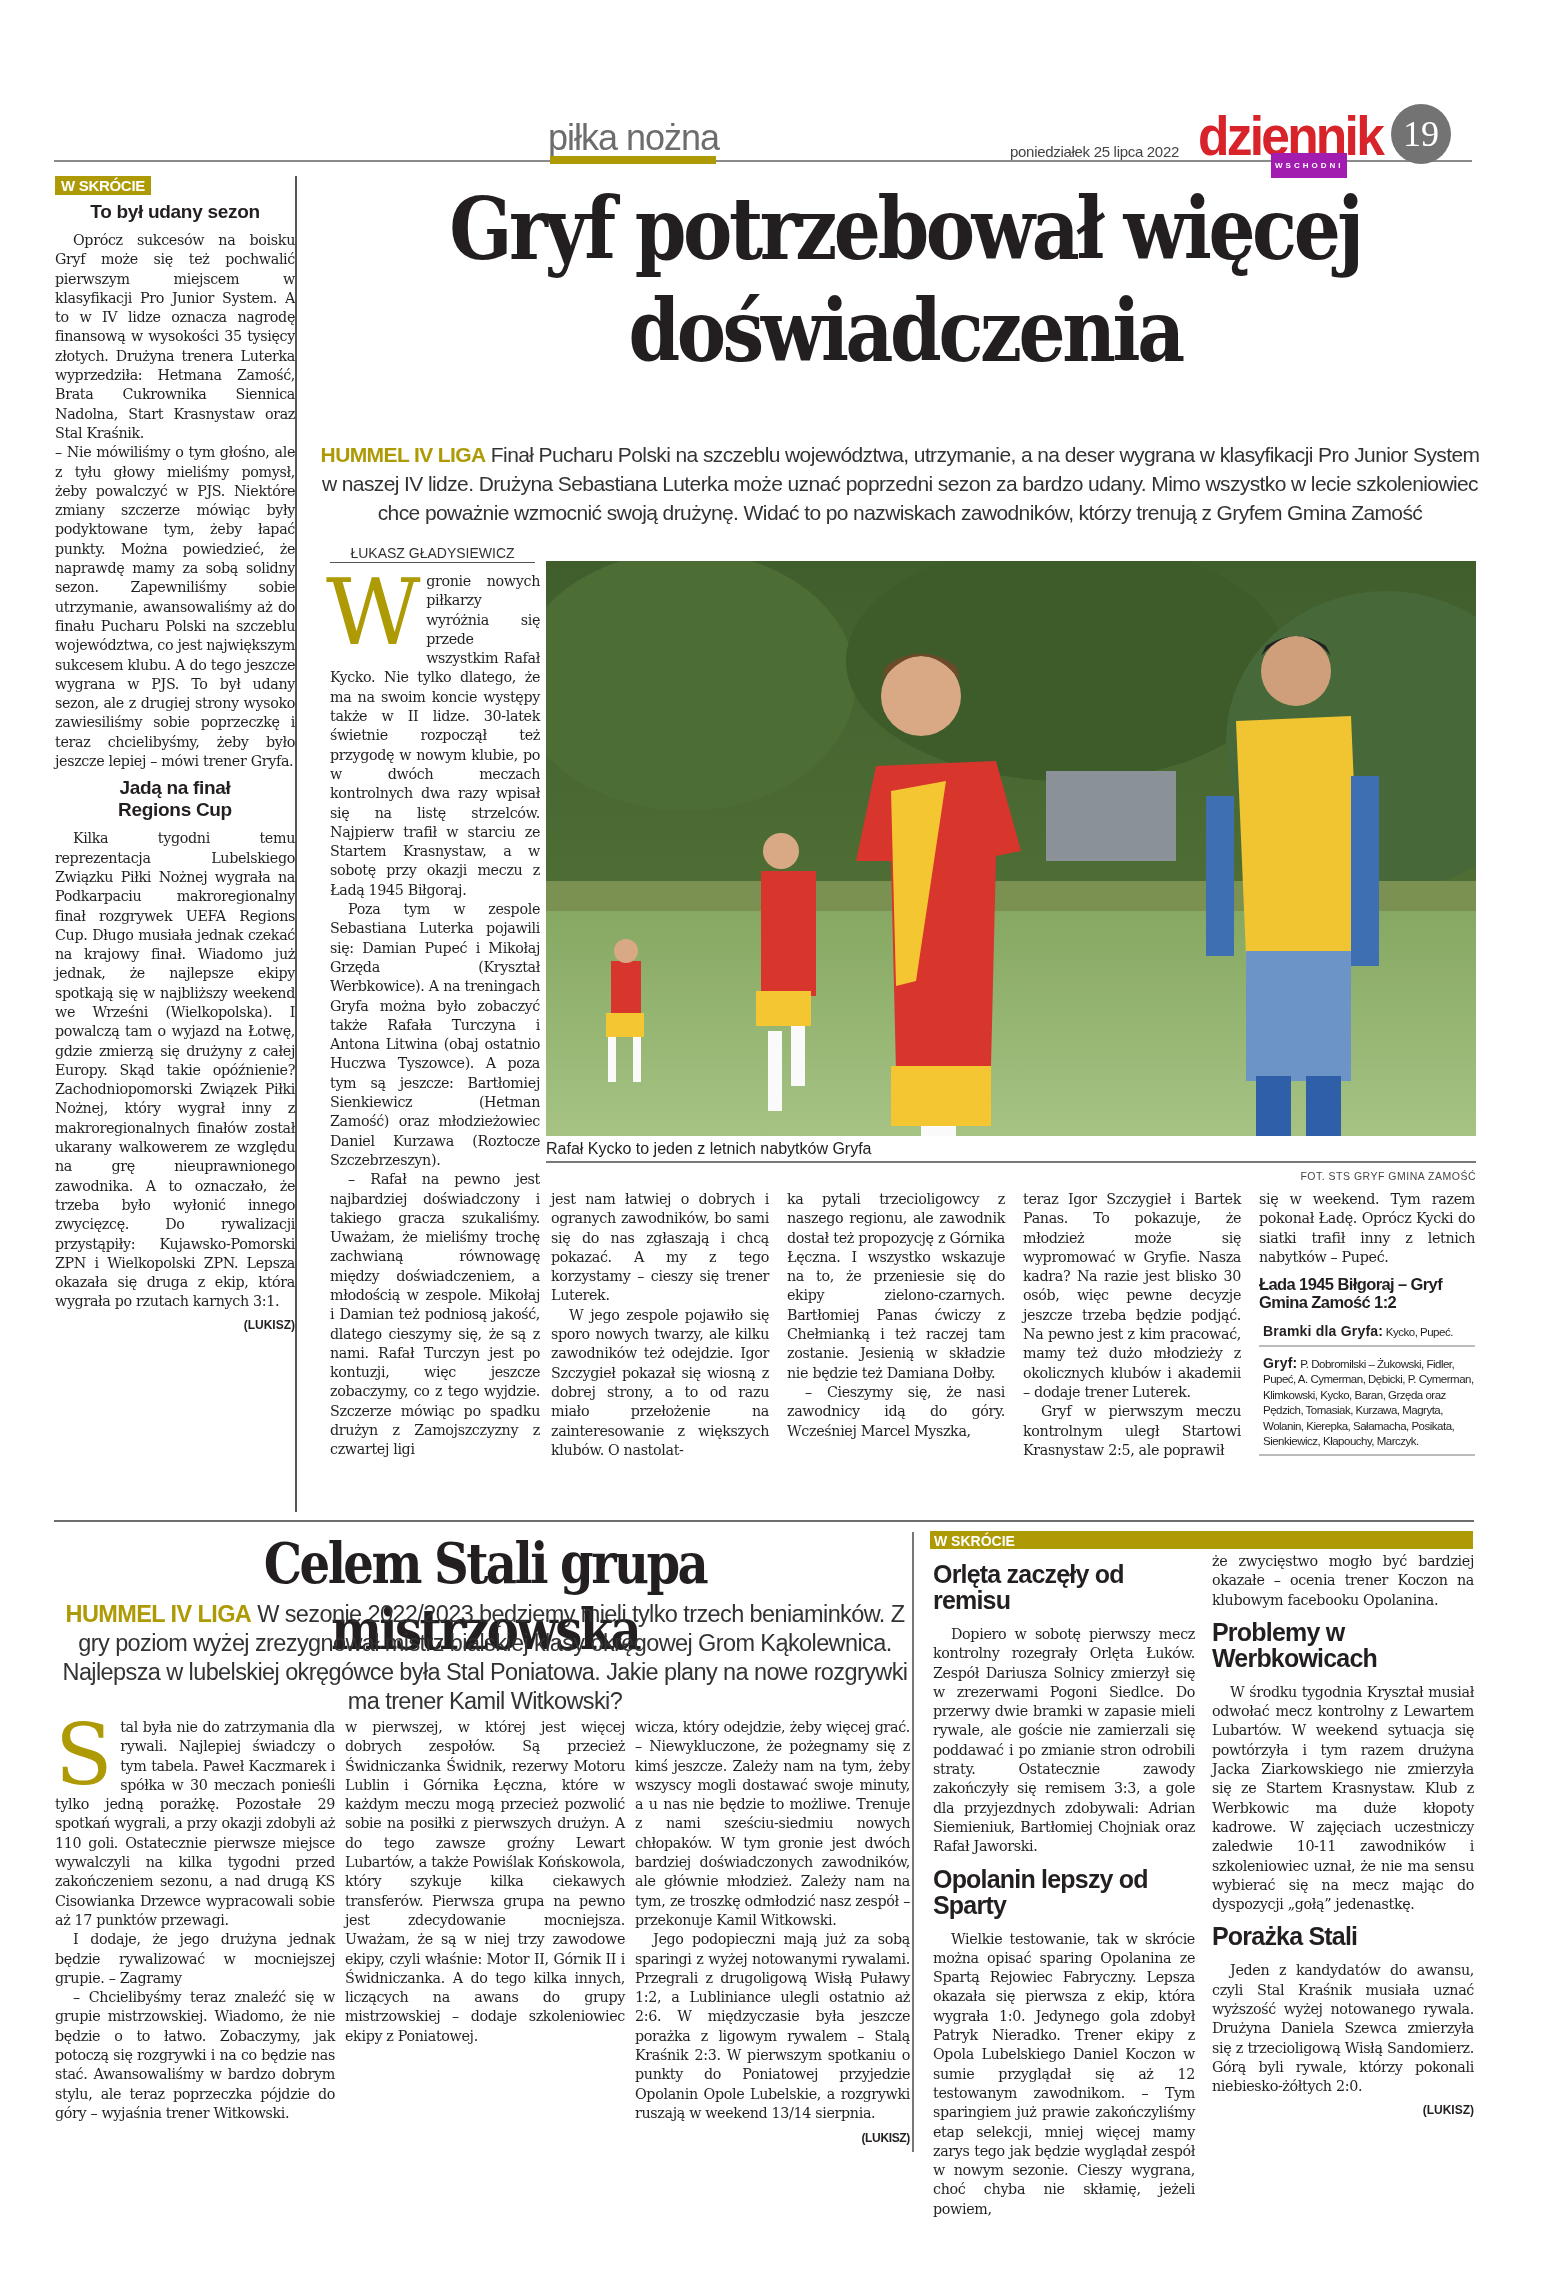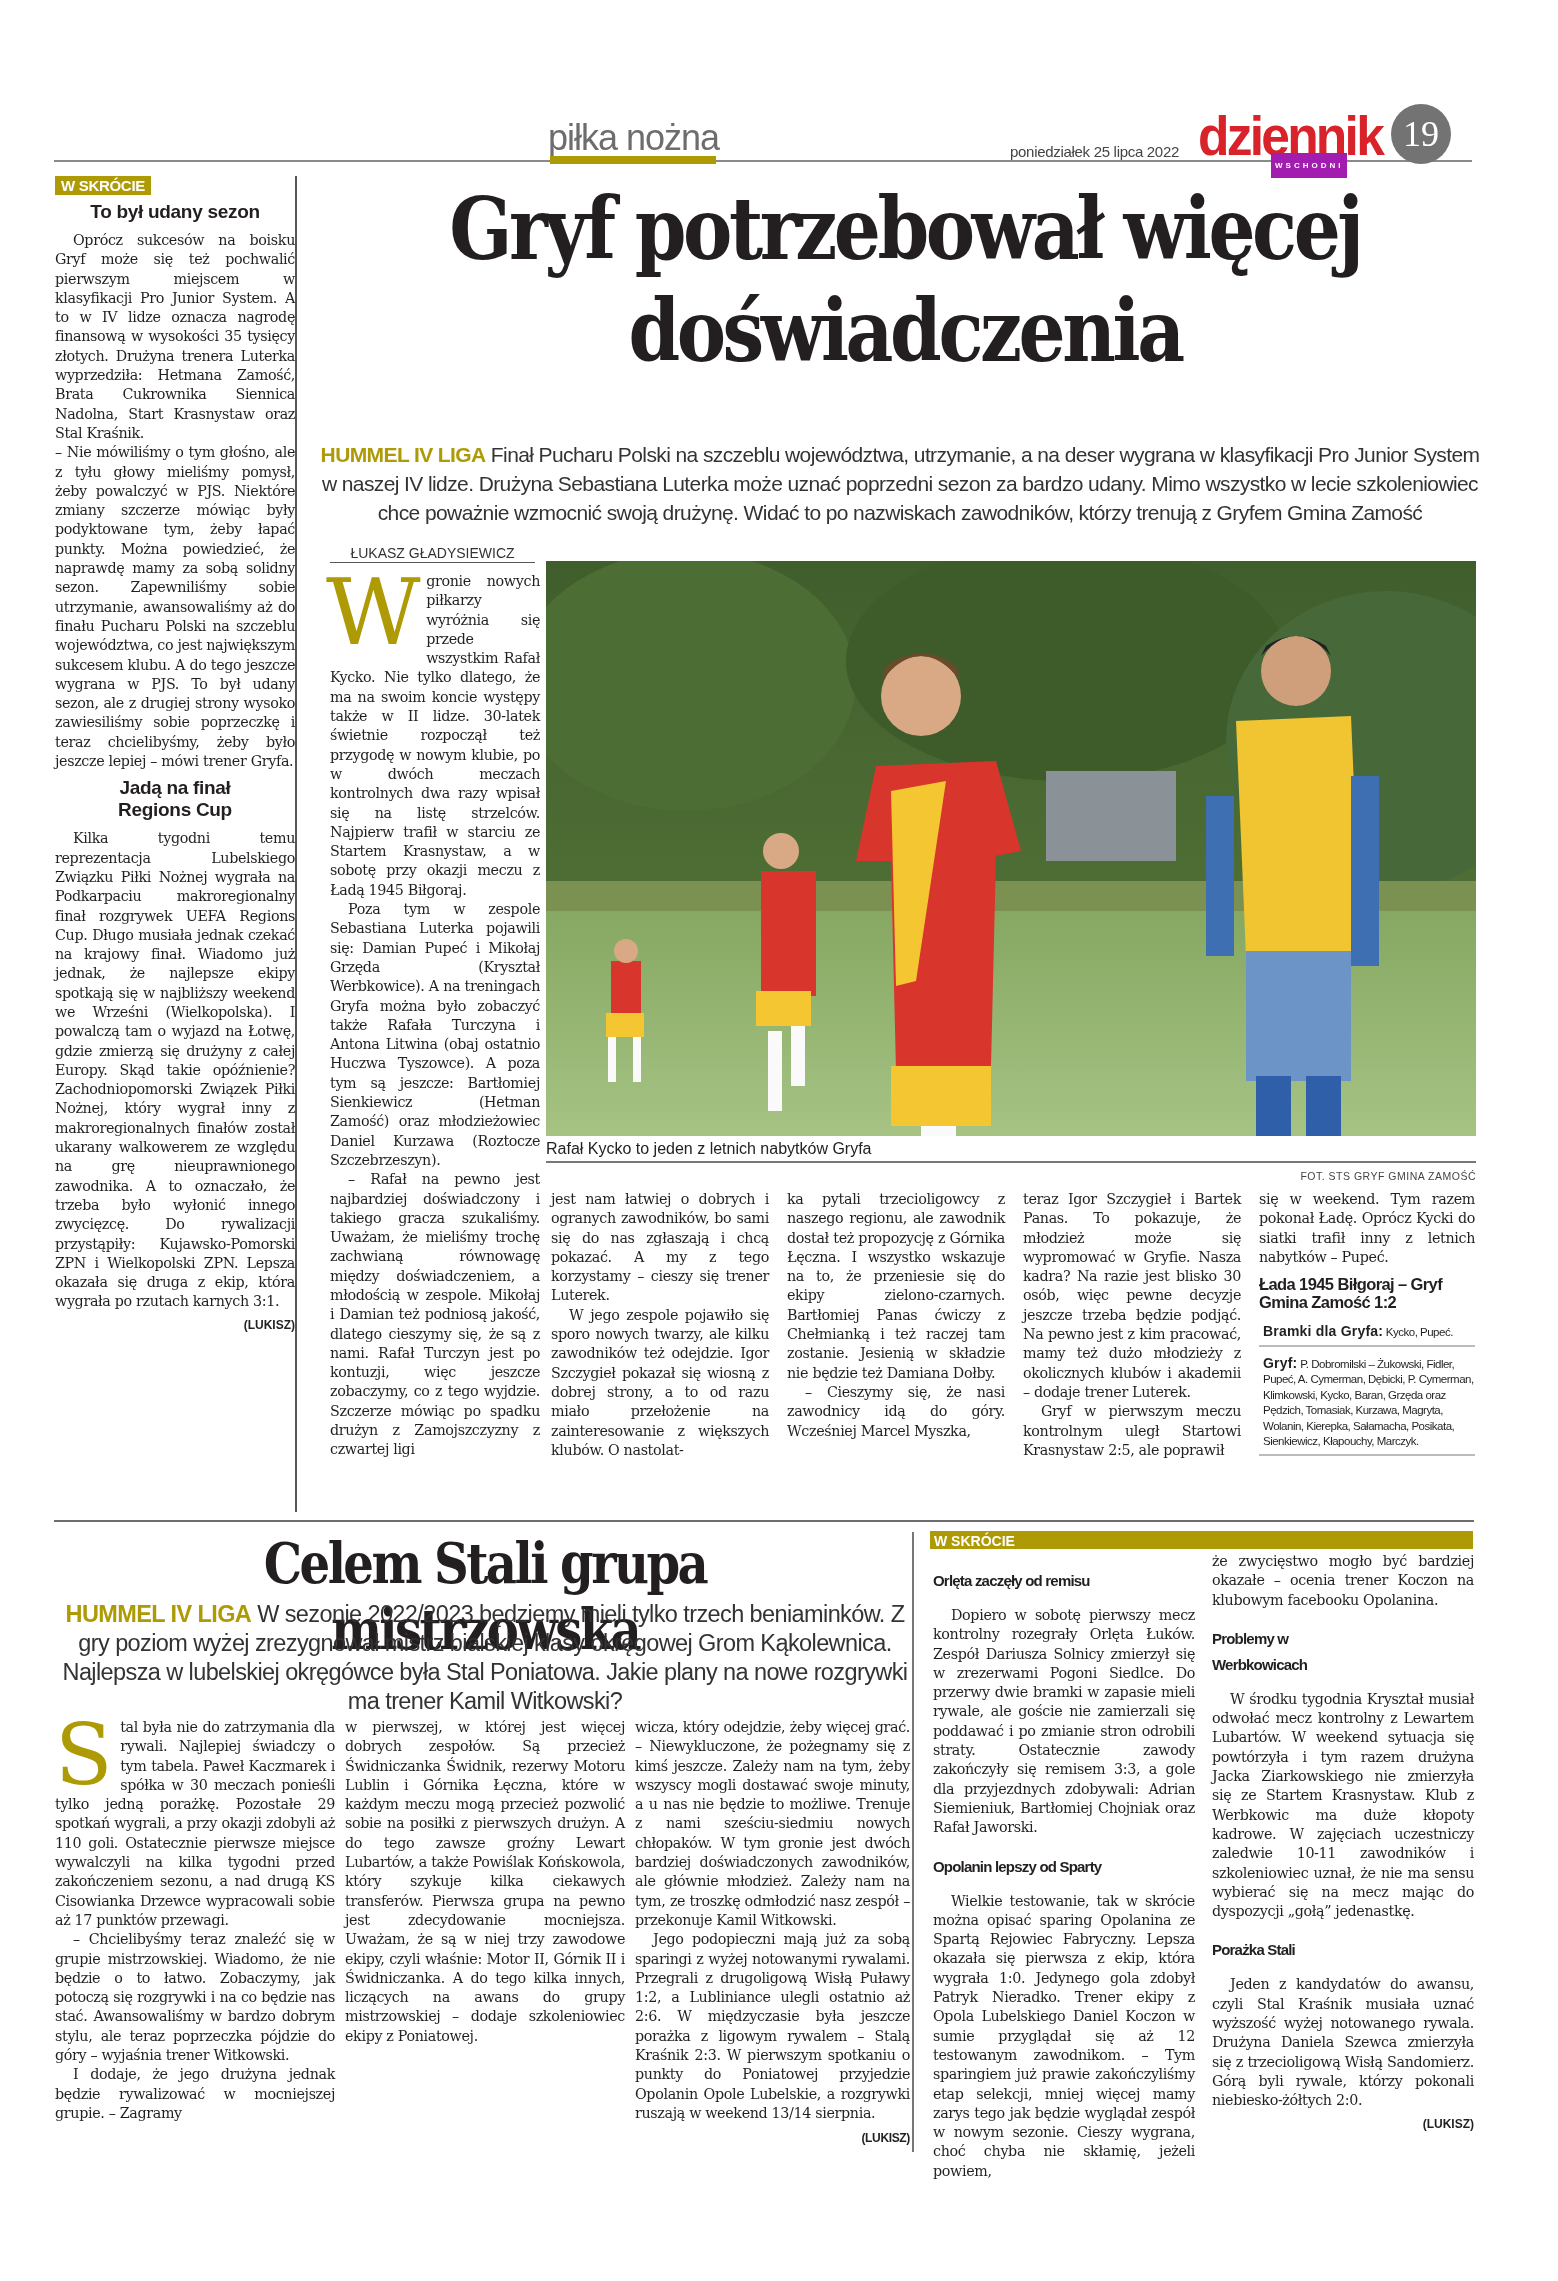--- a/index.html
+++ b/index.html
@@ -57,21 +57,21 @@
   #bsep { left: 912px; top: 1532px; width: 1.5px; height: 620px; background: #777; }
   #b1 { left: 55px; top: 1718px; width: 280px; }
   #b2 { left: 345px; top: 1718px; width: 280px; }
   #b3 { left: 635px; top: 1718px; width: 275px; }
   .dropcap-s { float: left; font-family: "DejaVu Serif", serif; font-size: 84px; line-height: 70px; color: #ad9a05; margin: 2px 8px 0 0; }
 
   #brief-bar { left: 930px; top: 1531px; width: 543px; height: 18px; background: #ad9a05; }
   #brief-bar span { color: #fff; font-family: "Liberation Sans", sans-serif; font-weight: bold; font-size: 14px; padding-left: 4px; line-height: 18px; }
   #r1 { left: 933px; top: 1552px; width: 262px; }
   #r2 { left: 1212px; top: 1552px; width: 262px; }
-  .brief-h { font-family: "Liberation Sans", sans-serif; font-weight: bold; font-size: 15px; line-height: 26px; margin: 16px 0 12px; letter-spacing: -0.8px; }
+  .brief-h { font-family: "Liberation Sans", sans-serif; font-weight: bold; font-size: 25px; line-height: 26px; margin: 9px 0 12px; letter-spacing: -0.8px; }
 </style>
 </head>
 <body>
 
 <div class="abs" id="topline"></div>
 <div class="abs" id="section">piłka nożna</div>
 <div class="abs" id="section-bar"></div>
 <div class="abs" id="date">poniedziałek 25 lipca 2022</div>
 <div class="abs" id="logo">dziennik</div>
 <div class="abs" id="logo-sub">WSCHODNI</div>
@@ -189,22 +189,22 @@
 
 <div class="abs" id="headline2">Celem Stali grupa mistrzowska</div>
 <div class="abs" id="standfirst2">
   <span class="kicker">HUMMEL IV LIGA</span>
   <span>W sezonie 2022/2023 będziemy mieli tylko trzech beniaminków. Z gry poziom wyżej zrezygnował mistrz bialskiej klasy okręgowej Grom Kąkolewnica. Najlepsza w lubelskiej okręgówce była Stal Poniatowa. Jakie plany na nowe rozgrywki ma trener Kamil Witkowski?</span>
 </div>
 
 <div class="abs body" id="b1">
   <span class="dropcap-s">S</span>
   <p style="text-indent:0">tal była nie do zatrzymania dla rywali. Najlepiej świadczy o tym tabela. Paweł Kaczmarek i spółka w 30 meczach ponieśli tylko jedną porażkę. Pozostałe 29 spotkań wygrali, a przy okazji zdobyli aż 110 goli. Ostatecznie pierwsze miejsce wywalczyli na kilka tygodni przed zakończeniem sezonu, a nad drugą KS Cisowianka Drzewce wypracowali sobie aż 17 punktów przewagi.</p>
+  <p>I dodaje, że jego drużyna jednak będzie rywalizować w mocniejszej grupie. – Zagramy</p>
   <p>– Chcielibyśmy teraz znaleźć się w grupie mistrzowskiej. Wiadomo, że nie będzie o to łatwo. Zobaczymy, jak potoczą się rozgrywki i na co będzie nas stać. Awansowaliśmy w bardzo dobrym stylu, ale teraz poprzeczka pójdzie do góry – wyjaśnia trener Witkowski.</p>
-  <p>I dodaje, że jego drużyna jednak będzie rywalizować w mocniejszej grupie. – Zagramy</p>
 </div>
 <div class="abs body" id="b2">
   <p style="text-indent:0">w pierwszej, w której jest więcej dobrych zespołów. Są przecież Świdniczanka Świdnik, rezerwy Motoru Lublin i Górnika Łęczna, które w każdym meczu mogą przecież pozwolić sobie na posiłki z pierwszych drużyn. A do tego zawsze groźny Lewart Lubartów, a także Powiślak Końskowola, który szykuje kilka ciekawych transferów. Pierwsza grupa na pewno jest zdecydowanie mocniejsza. Uważam, że są w niej trzy zawodowe ekipy, czyli właśnie: Motor II, Górnik II i Świdniczanka. A do tego kilka innych, liczących na awans do grupy mistrzowskiej – dodaje szkoleniowiec ekipy z Poniatowej.</p>
 </div>
 <div class="abs body" id="b3">
   <p style="text-indent:0">wicza, który odejdzie, żeby więcej grać. – Niewykluczone, że pożegnamy się z kimś jeszcze. Zależy nam na tym, żeby wszyscy mogli dostawać swoje minuty, a u nas nie będzie to możliwe. Trenuje z nami sześciu-siedmiu nowych chłopaków. W tym gronie jest dwóch bardziej doświadczonych zawodników, ale głównie młodzież. Zależy nam na tym, ze troszkę odmłodzić nasz zespół – przekonuje Kamil Witkowski.</p>
   <p>Jego podopieczni mają już za sobą sparingi z wyżej notowanymi rywalami. Przegrali z drugoligową Wisłą Puławy 1:2, a Lubliniance ulegli ostatnio aż 2:6. W międzyczasie była jeszcze porażka z ligowym rywalem – Stalą Kraśnik 2:3. W pierwszym spotkaniu o punkty do Poniatowej przyjedzie Opolanin Opole Lubelskie, a rozgrywki ruszają w weekend 13/14 sierpnia.</p>
   <div class="sig">(LUKISZ)</div>
 </div>
 <div class="abs" id="bsep"></div>

